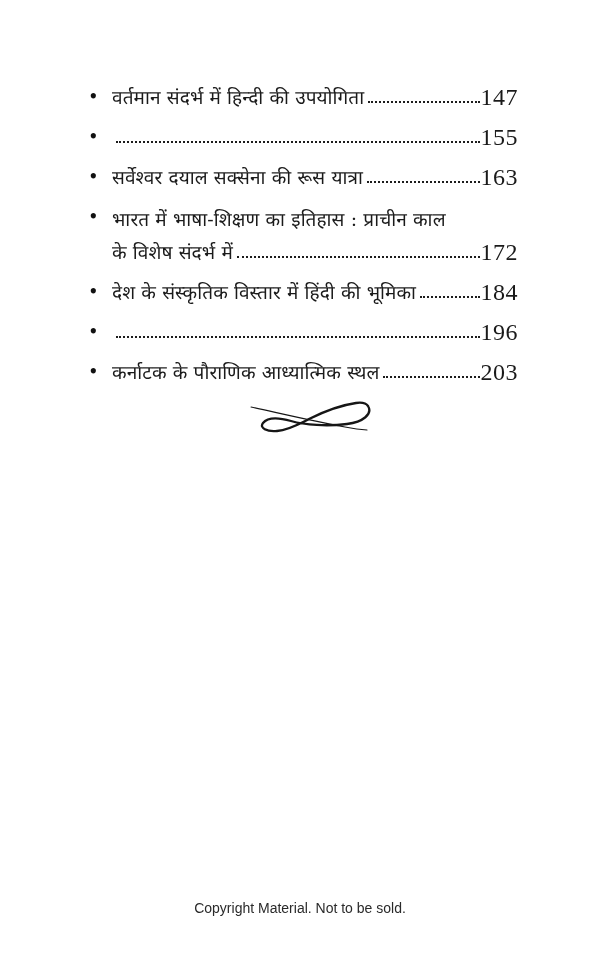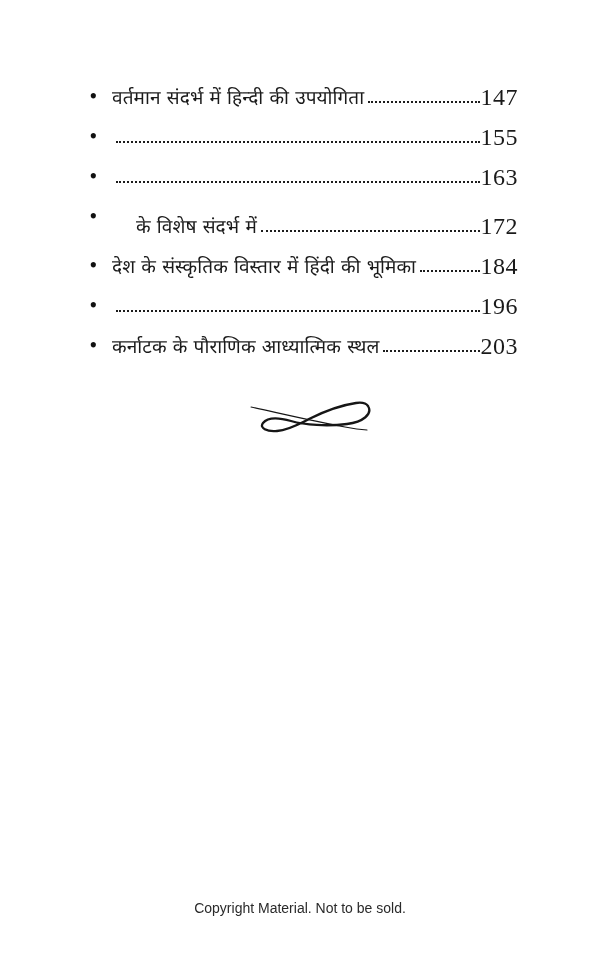--- a/index.html
+++ b/index.html
@@ -39,21 +39,20 @@
     align-items: flex-end;
     line-height: 22px;
     min-width: 0;
   }
   .entry-block { flex: 1; min-width: 0; }
   .entry-line2 {
     display: flex;
     align-items: center;
     line-height: 22px;
     margin-top: 9px;
-    margin-left: 24px;
   }
   .title {
     font-size: 19px;
     white-space: nowrap;
     letter-spacing: 0.1px;
   }
   .leader {
     flex: 1;
     min-width: 12px;
     border-bottom: 2px dotted #1c1c1c;
@@ -105,28 +104,32 @@
       <span class="bullet">•</span>
       <span class="entry">
         <span class="leader"></span>
         <span class="pagenum">155</span>
       </span>
     </li>
 
     <li class="toc-row">
       <span class="bullet">•</span>
       <span class="entry">
+        <span class="title">सर्वेश्वर दयाल सक्सेना की रूस यात्रा</span>
         <span class="leader"></span>
         <span class="pagenum">163</span>
       </span>
     </li>
 
     <li class="toc-row">
       <span class="bullet">•</span>
       <span class="entry-block">
+        <div class="entry-line1">
+          <span class="title">भारत में भाषा-शिक्षण का इतिहास : प्राचीन काल</span>
+        </div>
         <div class="entry-line2">
           <span class="title">के विशेष संदर्भ में</span>
           <span class="leader"></span>
           <span class="pagenum">172</span>
         </div>
       </span>
     </li>
 
     <li class="toc-row">
       <span class="bullet">•</span>

